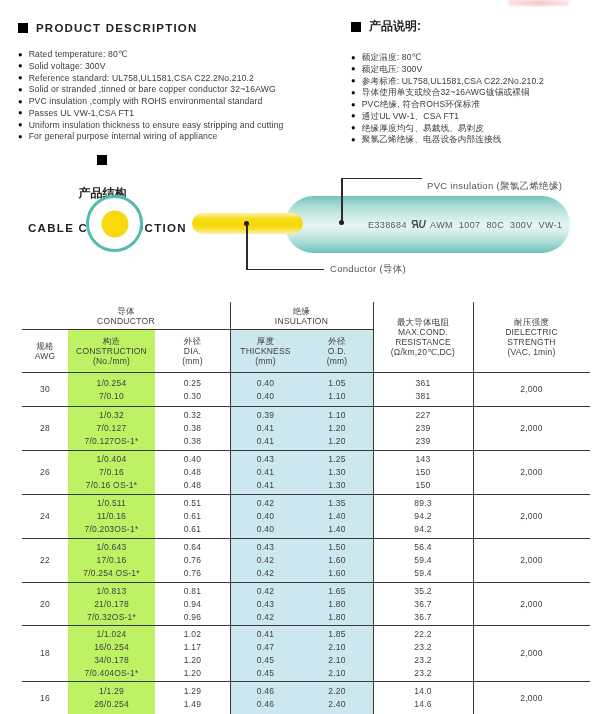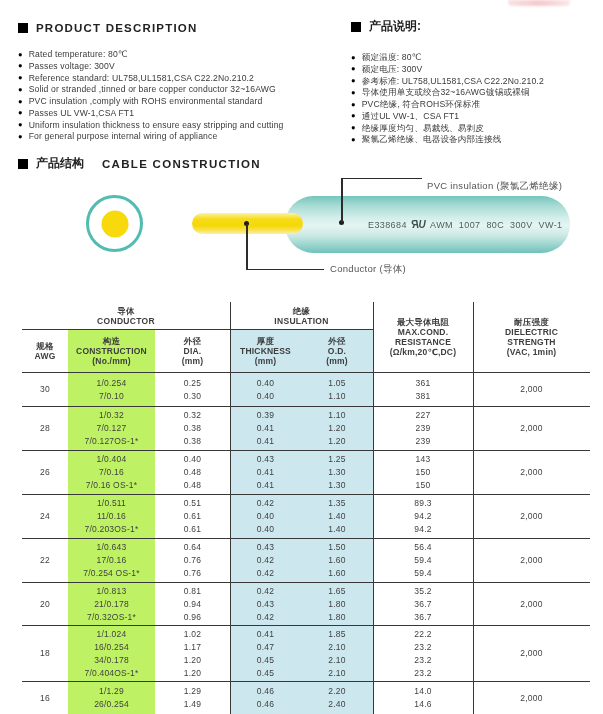--- a/index.html
+++ b/index.html
@@ -30,21 +30,21 @@
   }
   .top-right .bullet-list { margin-top:17px; }
 
   .corner-smudge {
     position:absolute; left:508px; top:0; width:62px; height:6px;
     background:linear-gradient(90deg, rgba(225,90,100,0.18), rgba(225,90,100,0.32), rgba(225,90,100,0.15));
     filter:blur(1px); border-radius:0 0 4px 4px;
   }
 
   
-  .cs-head { position:absolute; left:18px; top:155px; display:flex; align-items:center; gap:8px; }
+  .cs-head { position:absolute; left:18px; top:155px; display:flex; align-items:center; gap:20px;flex-direction:column; }
   .cs-head .sec-title-en { margin-left:10px; letter-spacing:1.3px; font-weight:bold; }
 
   .xsec-outer {
     position:absolute; left:86px; top:195px; width:57px; height:57px;
     border:3px solid #52bcb1; border-radius:50%; background:#fff;
   }
   .xsec-inner {
     position:absolute; left:50%; top:50%; width:27px; height:27px;
     transform:translate(-50%,-50%); border-radius:50%; background:#f8d90b;
   }
@@ -64,21 +64,21 @@
     border-radius:10.5px;
     background:linear-gradient(180deg,#fdf2a2 0%,#f7db14 30%,#f5d806 60%,#f9e255 82%,#fcf0a8 100%);
   }
   .leader-dot { position:absolute; width:5px; height:5px; border-radius:50%; background:#1d1d1d; }
   .lv { position:absolute; width:1.5px; background:#2c2c2c; }
   .lh { position:absolute; height:1.5px; background:#2c2c2c; }
   .diagram-label { position:absolute; font-size:9.5px; color:#555; letter-spacing:0.3px; white-space:nowrap; }
 
   
   .spec-table { position:absolute; left:22px; top:302px; width:568px; }
-  .thead { display:flex; width:568px; height:70px;font-weight:bold; }
+  .thead { display:flex; width:568px; height:70px; }
   .grp { display:flex; flex-direction:column; }
   .grp-label {
     height:28px; display:flex; flex-direction:column; align-items:center; justify-content:flex-end;
     padding-bottom:2px; border-bottom:1.6px solid #383838;
   }
   .grp-label > div { font-size:8.5px; line-height:9.8px; color:#3d3d3d; letter-spacing:0.3px; }
   .grp-sub { display:flex; height:42px; }
   .hcell {
     display:flex; flex-direction:column; align-items:center; justify-content:center;
   }
@@ -110,21 +110,21 @@
 
   <div class="corner-smudge"></div>
 
   <div class="top-left">
     <div class="sec-head">
       <span class="sq"></span>
       <span class="sec-title-en">PRODUCT DESCRIPTION</span>
     </div>
     <div class="bullet-list">
         <div>Rated temperature: 80℃</div>
-        <div>Passes voltage: 300V</div>
+        <div>Solid voltage: 300V</div>
         <div>Reference standard: UL758,UL1581,CSA C22.2No.210.2</div>
         <div>Solid or stranded ,tinned or bare copper conductor 32~16AWG</div>
         <div>PVC insulation ,comply with ROHS environmental standard</div>
         <div>Passes UL VW-1,CSA FT1</div>
         <div>Uniform insulation thickness to ensure easy stripping and cutting</div>
         <div>For general purpose internal wiring of appliance</div>
       </div>
   </div>
 
   <div class="top-right">

